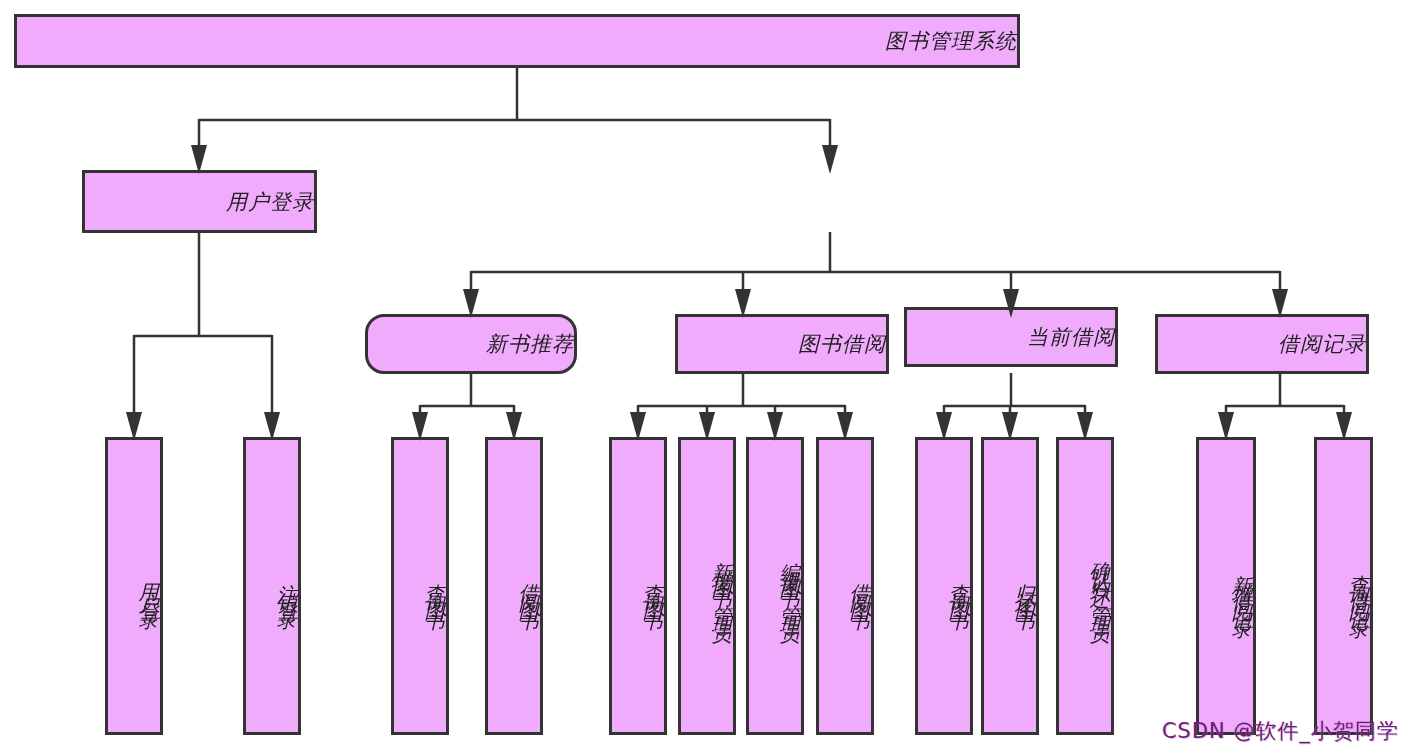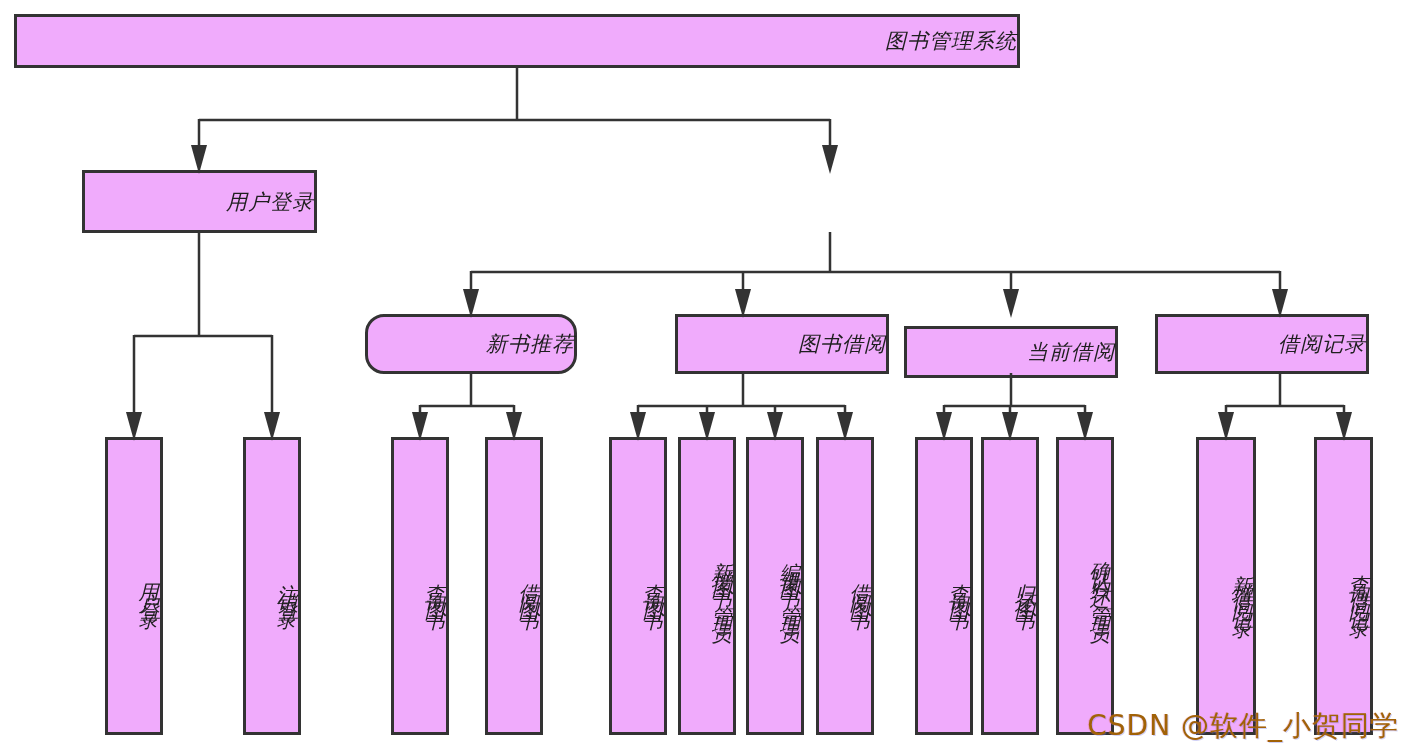--- a/index.html
+++ b/index.html
@@ -40,23 +40,23 @@
     left: 0; top: 0;
     width: 1405px; height: 747px;
     pointer-events: none;
   }
   #connector-svg path { stroke: #333333; stroke-width: 2.5; fill: none; }
   #connector-svg polygon { fill: #333333; stroke: none; }
   #watermark {
     position: absolute;
     right: 6px;
     bottom: 2px;
-    font-size: 28px;
+    font-size: 21px;
     letter-spacing: 1px;
-    color: #a16207;
+    color: #701a75;
     text-shadow: -1px 0 0 rgba(230,120,120,0.35), 1px 1px 0 rgba(120,120,230,0.35);
     white-space: nowrap;
     z-index: 5;
   }
 </style>
 </head>
 <body>
 
 <div id="canvas">
 
@@ -67,21 +67,21 @@
   <div class="node" style="left:82px; top:170px; width:235px; height:63px;">
     <span class="hlabel">用户登录</span>
   </div>
 
   <div class="node" style="left:365px; top:314px; width:212px; height:60px;border-radius:19px;">
     <span class="hlabel">新书推荐</span>
   </div>
   <div class="node" style="left:636px; top:314px; width:214px; height:60px;margin-left:39px;">
     <span class="hlabel">图书借阅</span>
   </div>
-  <div class="node" style="left:904px; top:326px; width:214px; height:52px;padding-left:44px;">
+  <div class="node" style="left:904px; top:307px; width:214px; height:60px;padding-left:44px;">
     <span class="hlabel">当前借阅</span>
   </div>
   <div class="node" style="left:1155px; top:314px; width:214px; height:60px;">
     <span class="hlabel">借阅记录</span>
   </div>
 
   <div class="node leaf" style="left:105px; top:437px; width:58px; height:298px;">
     <span class="vlabel">用户登录</span>
   </div>
   <div class="node leaf" style="left:243px; top:437px; width:58px; height:298px;">

